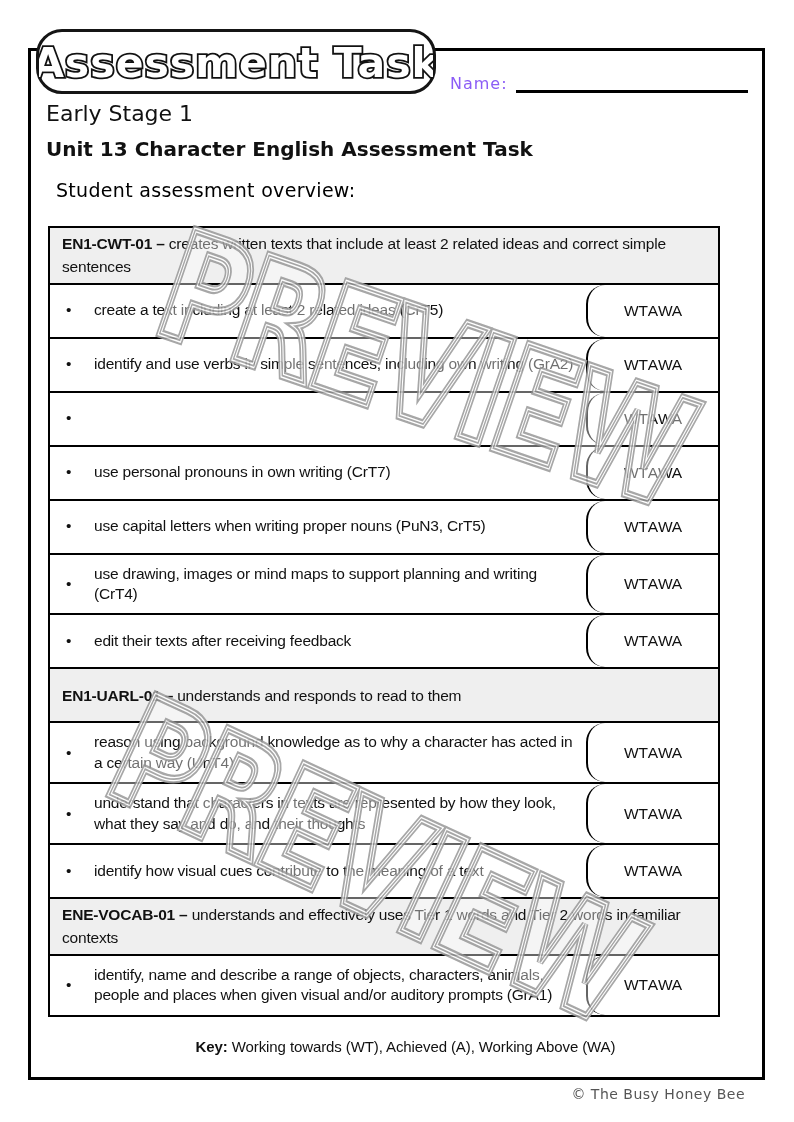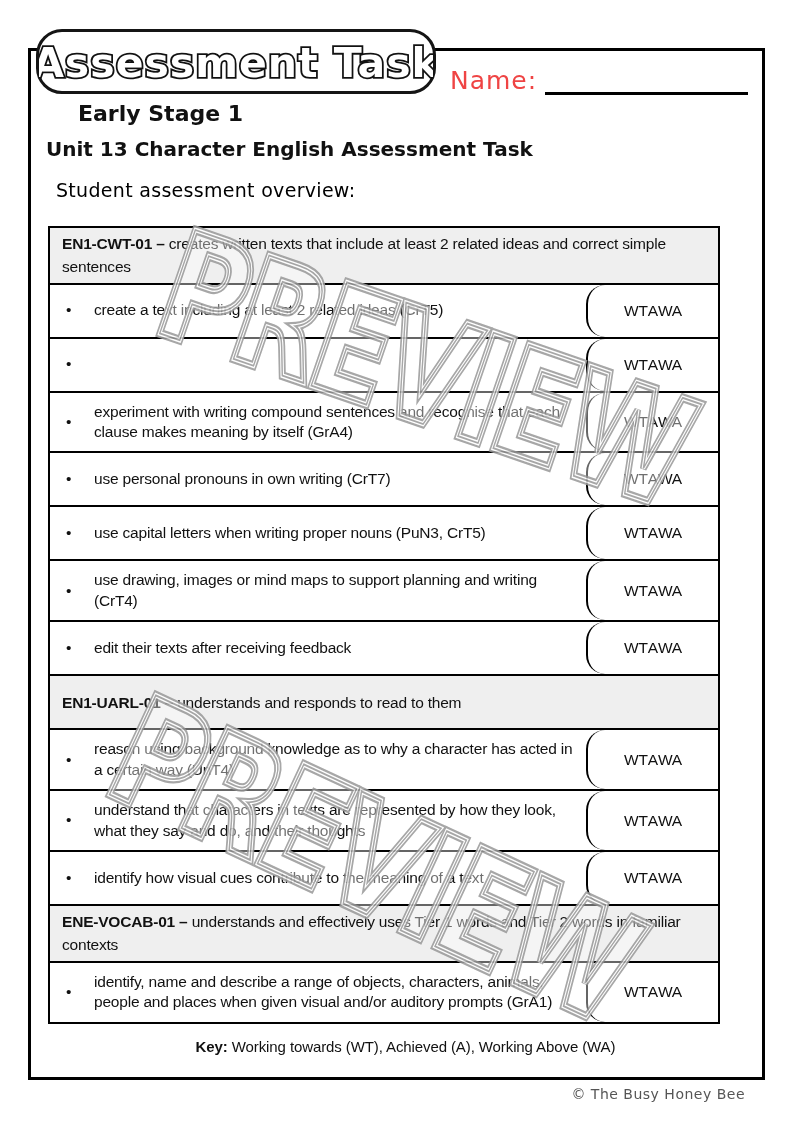--- a/index.html
+++ b/index.html
@@ -23,28 +23,28 @@
     font-family:"DejaVu Sans",sans-serif;font-weight:bold;font-size:41px;
     fill:#ffffff;stroke:#111;stroke-width:3.6px;paint-order:stroke;
     letter-spacing:1px;
   }
   
   .name-block{
     position:absolute;left:450px;top:66px;width:298px;z-index:4;
     display:flex;align-items:flex-end;
   }
   .name-label{
-    font-family:"DejaVu Sans",sans-serif;font-size:25px;color:#ef4444;
+    font-family:"DejaVu Sans",sans-serif;font-size:16px;color:#8b5cf6;
     letter-spacing:1px;white-space:nowrap;
   }
   .name-line{flex:1;border-bottom:3px solid #000;height:24px;margin-left:8px;}
   
   .h1{
     position:absolute;left:46px;top:101px;z-index:2;
-    font-family:"DejaVu Sans",sans-serif;font-weight:bold;font-size:22px;margin-left:32px;
+    font-family:"DejaVu Sans",sans-serif;font-weight:normal;font-size:22px;
   }
   .h2{
     position:absolute;left:46px;top:137px;z-index:2;
     font-family:"DejaVu Sans",sans-serif;font-weight:bold;font-size:20px;
   }
   .overview{
     position:absolute;left:56px;top:179px;z-index:2;
     font-family:"DejaVu Sans",sans-serif;font-size:19px;color:#000000;
     letter-spacing:0.3px;
   }
@@ -126,31 +126,31 @@
       </div>
       <div class="rating-cell">
         <span class="rating">WT</span>
         <span class="rating">A</span>
         <span class="rating">WA</span>
       </div>
     </div>
     <div class="row">
       <div class="desc-cell">
         <span class="bullet">•</span>
-      </div>
-      <div class="rating-cell">
-        <span class="rating">WT</span>
-        <span class="rating">A</span>
-        <span class="rating">WA</span>
-      </div>
-    </div>
-    <div class="row">
-      <div class="desc-cell">
-        <span class="bullet">•</span>
-        <span class="desc-text">experiment with writing compound sentences and recognise that each clause makes meaning by itself (GrA4)</span>
+        <span class="desc-text">identify and use verbs in simple sentences, including own writing (GrA2)</span>
+      </div>
+      <div class="rating-cell">
+        <span class="rating">WT</span>
+        <span class="rating">A</span>
+        <span class="rating">WA</span>
+      </div>
+    </div>
+    <div class="row">
+      <div class="desc-cell">
+        <span class="bullet">•</span>
       </div>
       <div class="rating-cell">
         <span class="rating">WT</span>
         <span class="rating">A</span>
         <span class="rating">WA</span>
       </div>
     </div>
     <div class="row">
       <div class="desc-cell">
         <span class="bullet">•</span>

